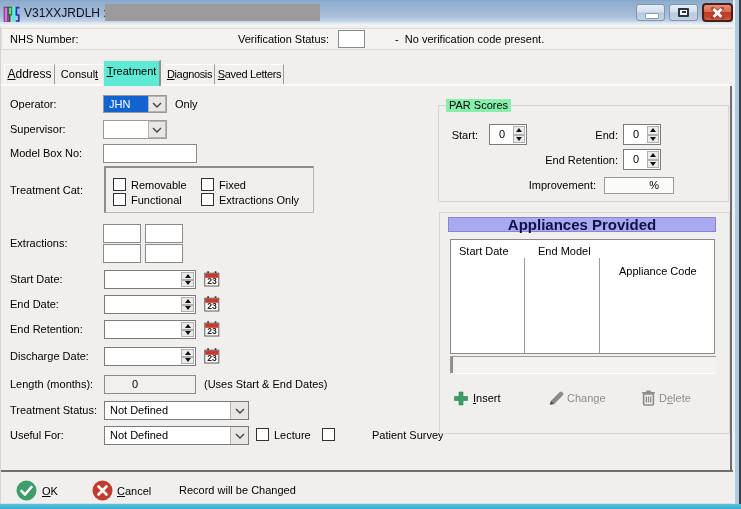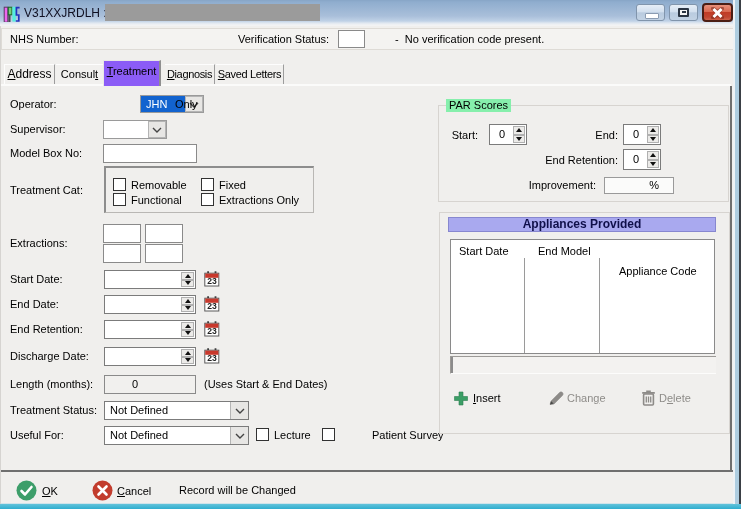--- a/index.html
+++ b/index.html
@@ -58,21 +58,21 @@
 <div class="inp" style="left:338px;top:30px;width:27px;height:18px;border-color:#8a8a8a;"></div>
 <div class="lbl" style="left:371px;top:33px;margin-left:24px;">-&nbsp;&nbsp;No verification code present.</div>
 
 <div class="abs" id="tabstrip" style="left:0;top:60px;width:741px;height:26px;"></div>
 
 <div class="abs" style="left:0px;top:84px;width:731px;height:2px;background:#fbfbfa;"></div>
 <div class="abs" style="left:4px;top:64px;width:51px;height:20px;background:#f1f0ee;border-top:1px solid #fdfdfd;border-left:1px solid #fdfdfd;border-right:1px solid #9d9d9d;box-sizing:border-box;
   font-size:12px;text-align:center;line-height:19px;white-space:nowrap;"><u>A</u>ddress</div>
 <div class="abs" style="left:56px;top:64px;width:47px;height:20px;background:#f1f0ee;border-top:1px solid #fdfdfd;box-sizing:border-box;
   font-size:11px;text-align:center;line-height:19px;white-space:nowrap;">Consul<u>t</u></div>
-<div class="abs" style="left:103px;top:60px;width:58px;height:26px;background:#8b5cf6;border-top:1px solid #e8e8e6;border-left:1px solid #e8e8e6;border-right:2px solid #8f8f8f;box-sizing:border-box;
+<div class="abs" style="left:103px;top:60px;width:58px;height:26px;background:#5eead4;border-top:1px solid #e8e8e6;border-left:1px solid #e8e8e6;border-right:2px solid #8f8f8f;box-sizing:border-box;
   font-size:11px;text-align:center;line-height:21px;white-space:nowrap;"><u>T</u>reatment</div>
 <div class="abs" style="left:165px;top:64px;width:50px;height:20px;background:#f1f0ee;border-top:1px solid #fdfdfd;border-right:1px solid #9d9d9d;box-sizing:border-box;
   font-size:11px;text-align:center;line-height:19px;white-space:nowrap;letter-spacing:-0.35px;"><u>D</u>iagnosis</div>
 <div class="abs" style="left:216px;top:64px;width:68px;height:20px;background:#f1f0ee;border-top:1px solid #fdfdfd;border-right:1px solid #9d9d9d;box-sizing:border-box;
   font-size:11px;text-align:center;line-height:19px;white-space:nowrap;letter-spacing:-0.35px;"><u>S</u>aved Letters</div>
 
 <div class="abs" style="left:0;top:470px;width:733px;height:2px;background:#6f6f6f;"></div>
 <div class="abs" style="left:730px;top:86px;width:2px;height:386px;background:#6f6f6f;"></div>
 
 <div class="lbl" style="left:10px;top:98px;">Operator:</div>
@@ -81,21 +81,21 @@
 <div class="lbl" style="left:10px;top:184px;">Treatment Cat:</div>
 <div class="lbl" style="left:10px;top:237px;">Extractions:</div>
 <div class="lbl" style="left:10px;top:273px;">Start Date:</div>
 <div class="lbl" style="left:10px;top:298px;">End Date:</div>
 <div class="lbl" style="left:10px;top:323px;">End Retention:</div>
 <div class="lbl" style="left:10px;top:350px;">Discharge Date:</div>
 <div class="lbl" style="left:10px;top:378px;">Length (months):</div>
 <div class="lbl" style="left:10px;top:404px;">Treatment Status:</div>
 <div class="lbl" style="left:10px;top:429px;">Useful For:</div>
 
-<div class="inp" style="left:103px;top:95px;width:64px;height:18px;border-color:#9a9a9a;margin-left:37px;">
+<div class="inp" style="left:103px;top:95px;width:64px;height:18px;border-color:#9a9a9a;">
   <div class="abs" style="left:0;top:0;width:44px;height:16px;background:#1263cf;color:#fff;font-size:11px;line-height:16px;padding-left:5px;box-sizing:border-box;">JHN</div>
   <div class="abs" style="left:44px;top:0;width:18px;height:16px;background:#e7e6e4;border:1px solid #b4b4b4;box-sizing:border-box;">
     <svg width="10" height="6" style="position:absolute;left:3px;top:5px" viewBox="0 0 10 6">
         <path d="M1 1 L5 5 L9 1" stroke="#444" stroke-width="1.4" fill="none"></path>
       </svg>
   </div>
 </div>
 <div class="lbl" style="left:175px;top:98px;">Only</div>
 
 <div class="inp" style="left:103px;top:120px;width:64px;height:19px;border-color:#9a9a9a;">
@@ -229,21 +229,21 @@
     <span class="spbtn p" style="bottom:1px;">
       <i class="tdn"></i>
     </span>
   </div>
 <div class="lbl" style="right:145px;top:179px;">Improvement:</div>
 <div class="inp" style="left:604px;top:177px;width:70px;height:17px;background:#fbfbfa;border-color:#9a9a9a;
   font-size:11px;text-align:right;line-height:15px;padding-right:14px;box-sizing:border-box;">%</div>
 
 <div class="abs" style="left:439px;top:212px;width:291px;height:222px;border:1px solid #d7d4d0;box-sizing:border-box;"></div>
 <div class="abs" style="left:448px;top:217px;width:268px;height:15px;background:#a9a9ef;border:1px solid #8787cf;box-sizing:border-box;
-  font-size:12px;font-weight:bold;color:#10104a;text-align:center;line-height:13px;">Appliances Provided</div>
+  font-size:15px;font-weight:bold;color:#10104a;text-align:center;line-height:13px;">Appliances Provided</div>
 <div class="abs" style="left:450px;top:239px;width:265px;height:115px;background:#fff;border:1px solid #8a8a8a;box-sizing:border-box;"></div>
 <div class="lbl" style="left:459px;top:245px;">Start Date</div>
 <div class="lbl" style="left:538px;top:245px;">End Model</div>
 <div class="lbl" style="left:619px;top:245px;margin-top:20px;">Appliance Code</div>
 <div class="abs" style="left:524px;top:258px;width:1px;height:95px;background:#9a9a9a;"></div>
 <div class="abs" style="left:599px;top:258px;width:1px;height:95px;background:#9a9a9a;"></div>
 
 <div class="abs" style="left:450px;top:356px;width:266px;height:18px;background:#f3f2f0;border-top:1px solid #9c9a97;border-left:1px solid #9c9a97;border-bottom:1px solid #fcfcfb;box-sizing:border-box;"></div>
 <div class="abs" style="left:451px;top:357px;width:2px;height:16px;background:#8b8b8b;"></div>
 

